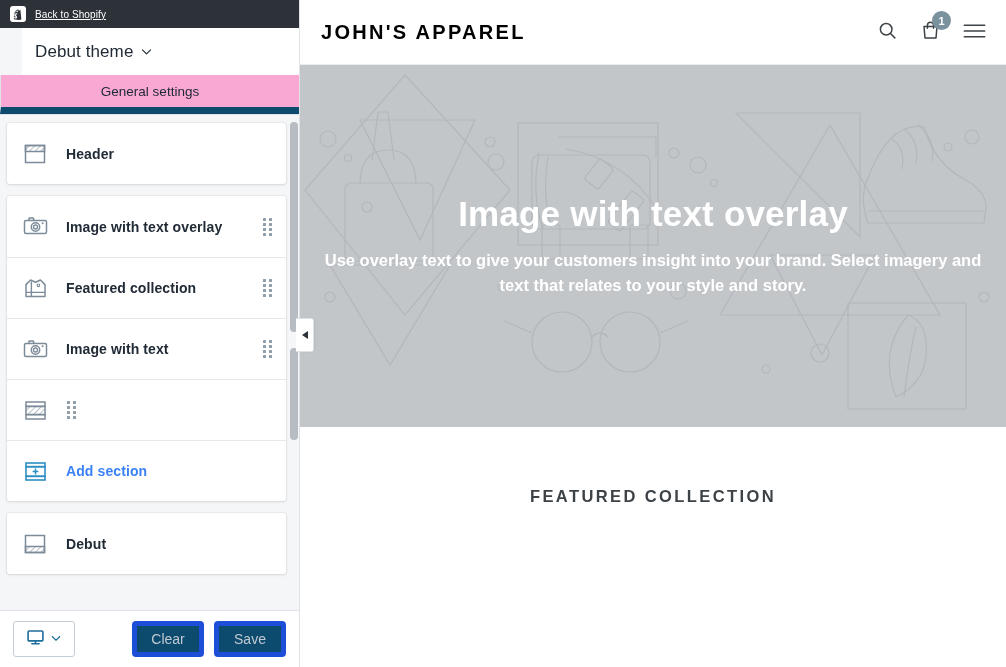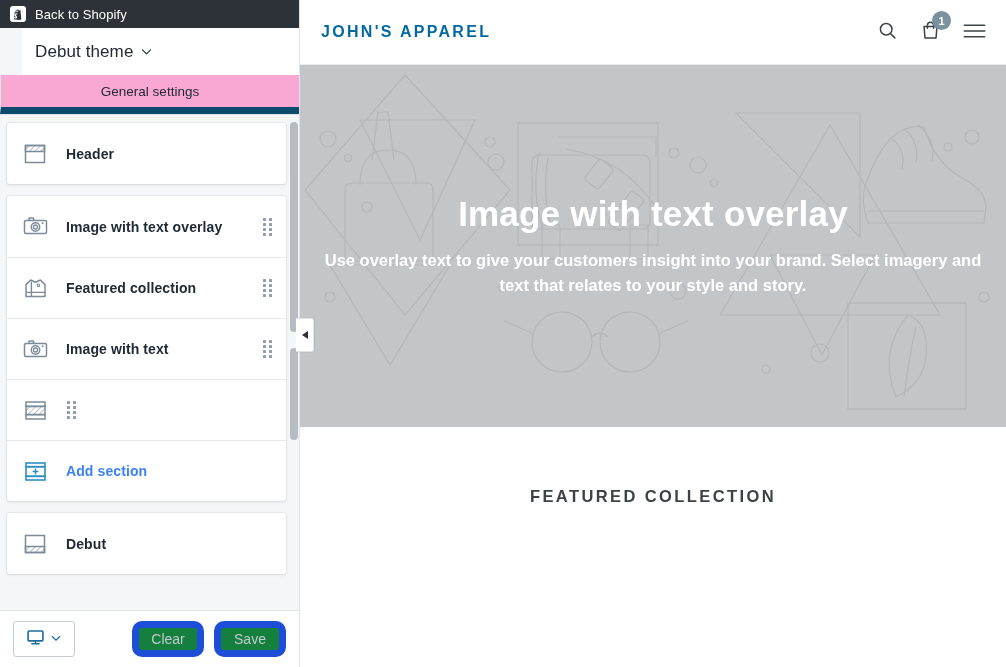--- a/index.html
+++ b/index.html
@@ -31,22 +31,23 @@
     width: 16px; height: 16px;
     background: #ffffff;
     border-radius: 3px;
     display: flex; align-items: center; justify-content: center;
     margin-right: 9px;
     flex: 0 0 16px;
   }
   .shopify-logo svg { display:block; }
   .topbar-label {
     color: #ffffff;
-    font-size: 13px;
+    font-size: 10px;
     letter-spacing: .1px;
+    text-decoration: underline;
   }
 
   .theme-row {
     height: 47px;
     background: #ffffff;
     display: flex; align-items: center;
     padding: 0 13px;
     flex: 0 0 47px;
     margin-left: 22px;
   }
@@ -164,23 +165,23 @@
     border-radius: 3px;
     background: #ffffff;
     display: flex; align-items: center; justify-content: center;
     gap: 5px;
     cursor: pointer;
   }
   .spacer { flex: 1 1 auto; }
   .btn-ghost {
     height: 36px;
     min-width: 72px;
-    border: 7px solid #1d4ed8;
-    border-radius: 10px;
-    background: #15803d;
+    border: 5px solid #1d4ed8;
+    border-radius: 4px;
+    background: #0c4a6e;
     color: #c2c9d1;
     font-size: 14px;
     font-family: "Liberation Sans", sans-serif;
     cursor: default;
     display:flex; align-items:center; justify-content:center;
   }
 
   .sb-scrollbar {
     position: absolute;
     right: 1px; width: 8px;
@@ -214,24 +215,24 @@
     position: relative;
   }
   .store-header {
     height: 65px;
     display: flex; align-items: center;
     padding: 0 20px 0 21px;
     border-bottom: 1px solid #ececec;
     background: #ffffff;
   }
   .store-name {
-    font-size: 16px;
+    font-size: 20px;
     font-weight: bold;
     letter-spacing: 2.3px;
-    color: #0369a1;
+    color: #000000;
   }
   .hdr-actions {
     margin-left: auto;
     display: flex; align-items: center;
     gap: 22px;
   }
   .icon-btn {
     display:flex; align-items:center; justify-content:center;
     cursor: pointer; position: relative;
     background: none; border: none; padding: 0;

